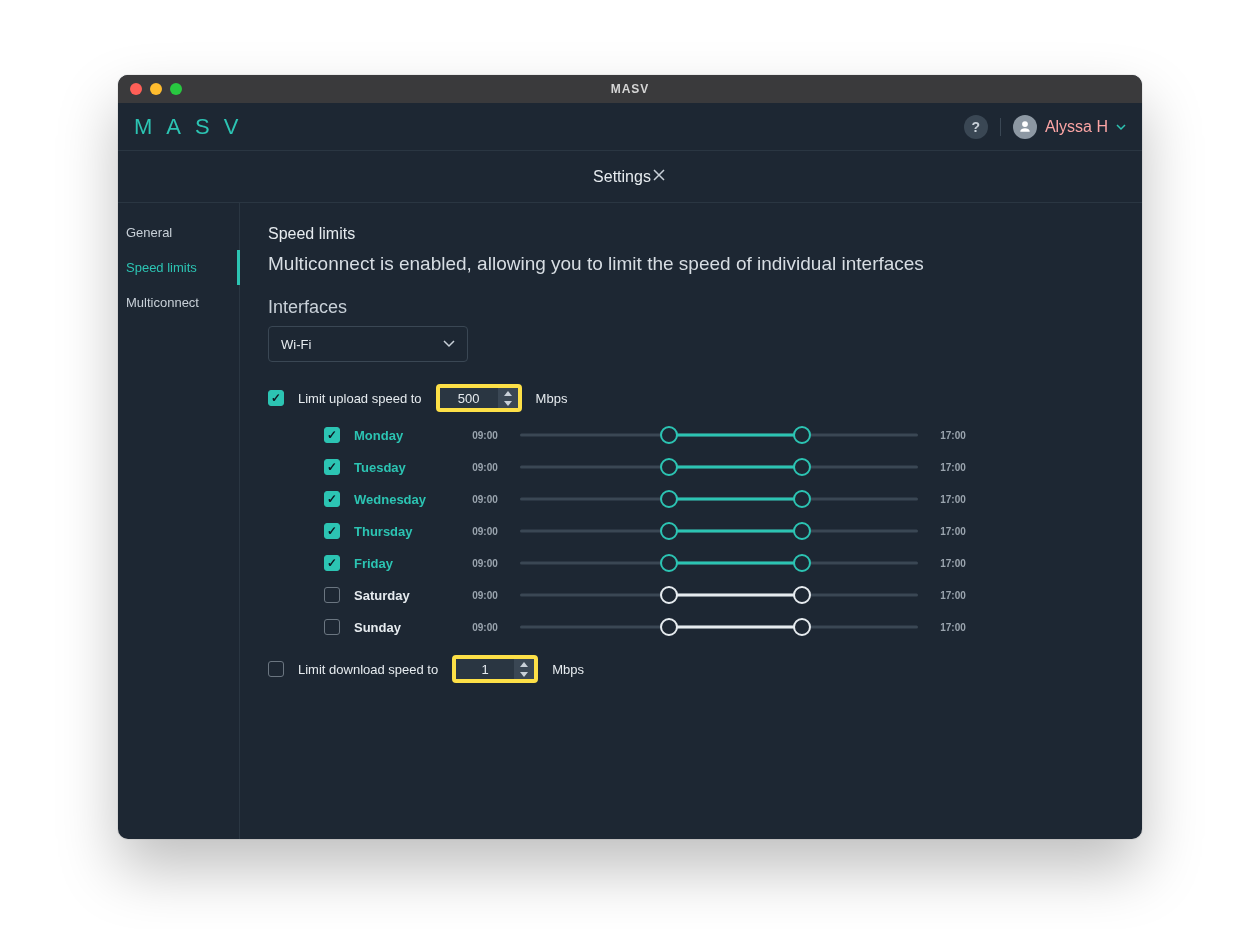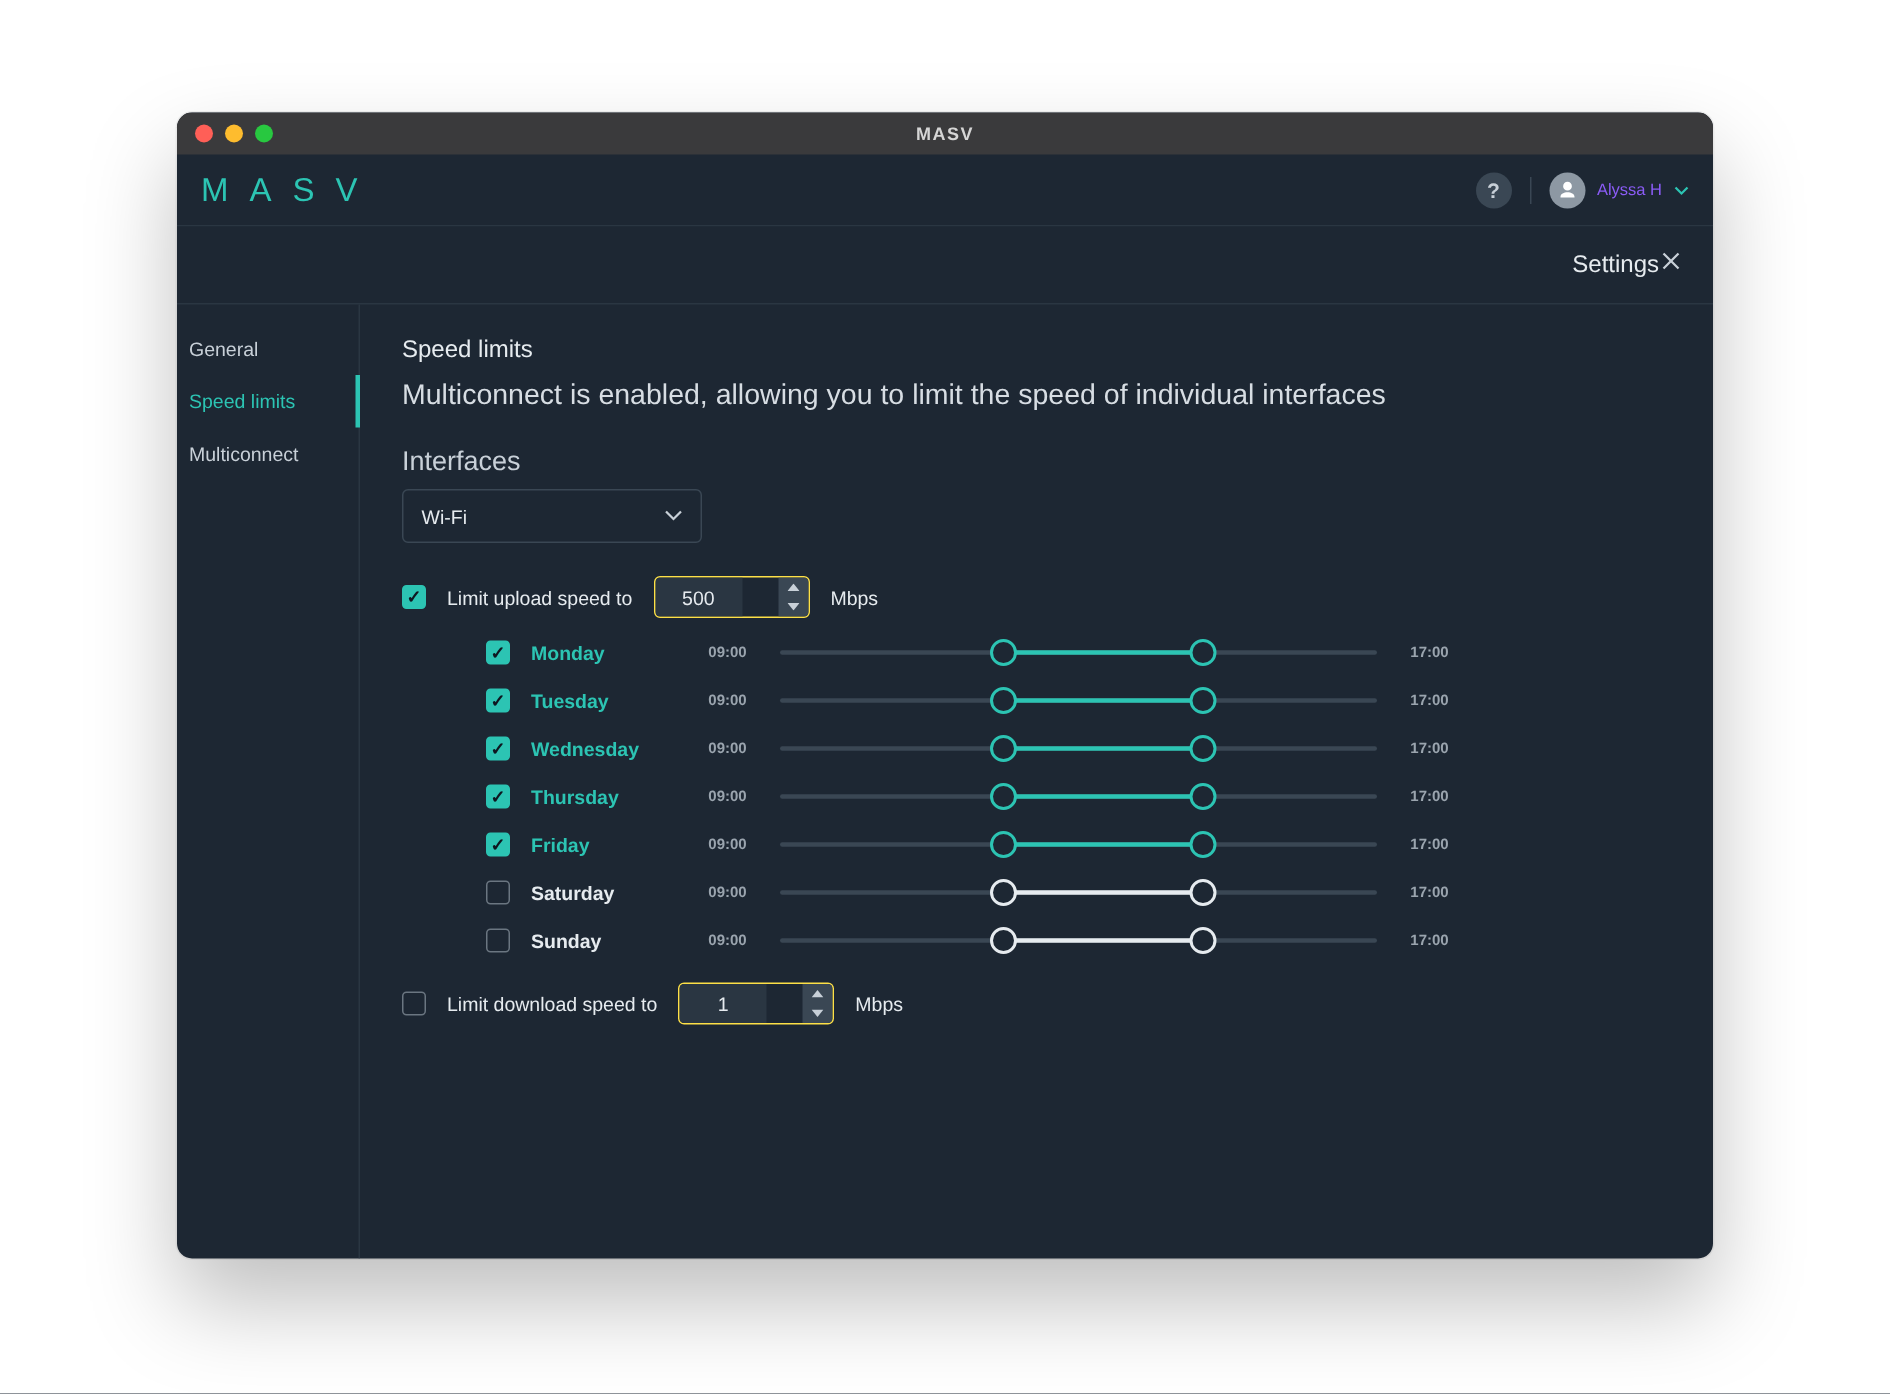--- a/index.html
+++ b/index.html
@@ -52,25 +52,25 @@
     background:#3a4754; color:#c8d0d8;
     display:flex;align-items:center;justify-content:center;
     font-size:14px; font-weight:700;
   }
   .vsep { width:1px; height:18px; background:#3a4754; }
   .avatar {
     width:24px;height:24px;border-radius:50%; background:#8d98a3;
     display:flex;align-items:center;justify-content:center;
   }
   .avatar svg{width:14px;height:14px;fill:#fff;}
-  .user-chip{display:flex;align-items:center;gap:8px;color:#8b5cf6;font-size:11px;}
+  .user-chip{display:flex;align-items:center;gap:8px;color:#fca5a5;font-size:16px;}
   .chev-down{width:10px;height:10px;}
   .subheader{
     height:52px; background:#1d2733; border-bottom:1px solid #2a3642;
-    display:flex; align-items:center; justify-content:flex-end;
+    display:flex; align-items:center; justify-content:center;
     padding:0 20px; color:#e6ebef; font-size:16px;
   }
   .close-x{color:#c8d0d8; cursor:pointer;}
   .body{display:flex; min-height:636px;}
   .sidebar{
     width:122px; border-right:1px solid #2a3642;
     padding-top:12px;
   }
   .side-item{
     padding:10px 18px 10px 8px;
@@ -90,21 +90,21 @@
   .row{display:flex;align-items:center;gap:14px;margin-top:22px;font-size:13px;}
   .checkbox{
     width:16px;height:16px;border:1.5px solid #6b7681;border-radius:3px;
     display:flex;align-items:center;justify-content:center;flex-shrink:0;
   }
   .checkbox.checked{background:#2cc4b3;border-color:#2cc4b3;}
   .checkbox.checked::after{
     content:"✓";color:#0e1720;font-size:12px;font-weight:700;line-height:1;
   }
   .numbox{
-    display:flex;border:1px solid #fde047;border-radius:4px;overflow:hidden;height:28px;gap:24px;
+    display:flex;border:4px solid #fde047;border-radius:4px;overflow:hidden;height:28px;
   }
   .numbox input{
     width:58px;background:#2a3642;border:none;color:#e6ebef;font-size:13px;text-align:center;
     outline:none;
   }
   .spinners{display:flex;flex-direction:column;width:20px;background:#3a4754;}
   .spin{flex:1;display:flex;align-items:center;justify-content:center;cursor:pointer;}
   .spin svg{width:8px;height:5px;fill:#c8d0d8;}
   .unit{font-size:13px;color:#e6ebef;}
   .indent-1{padding-left:28px;}

